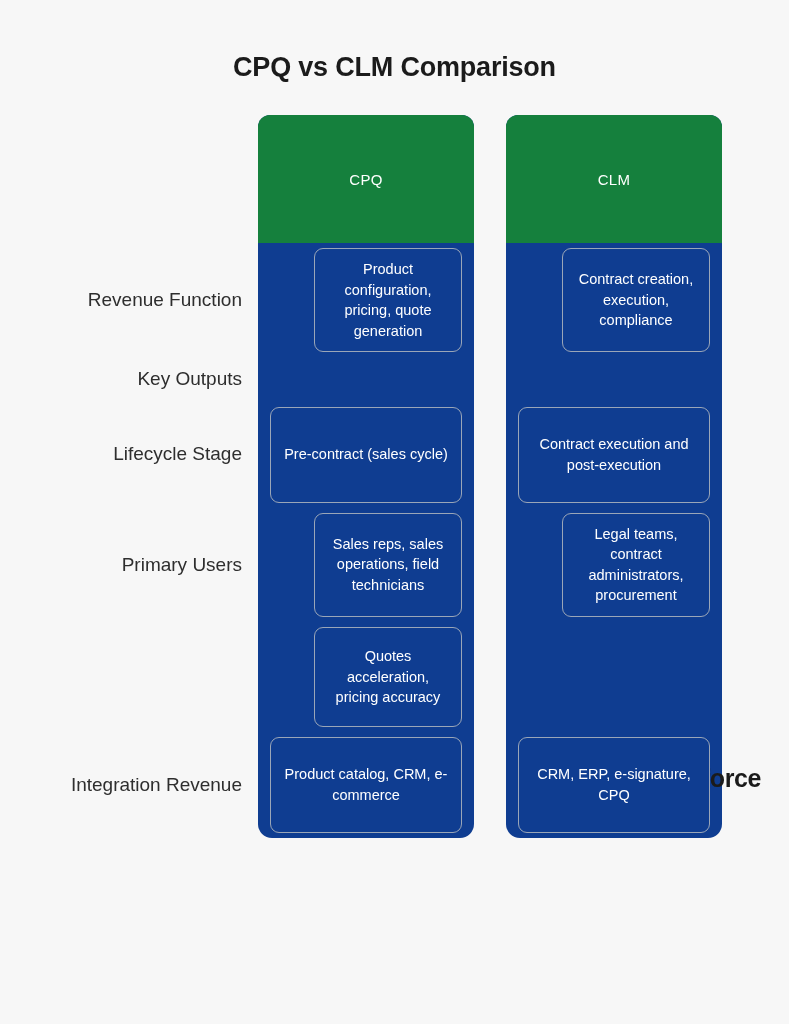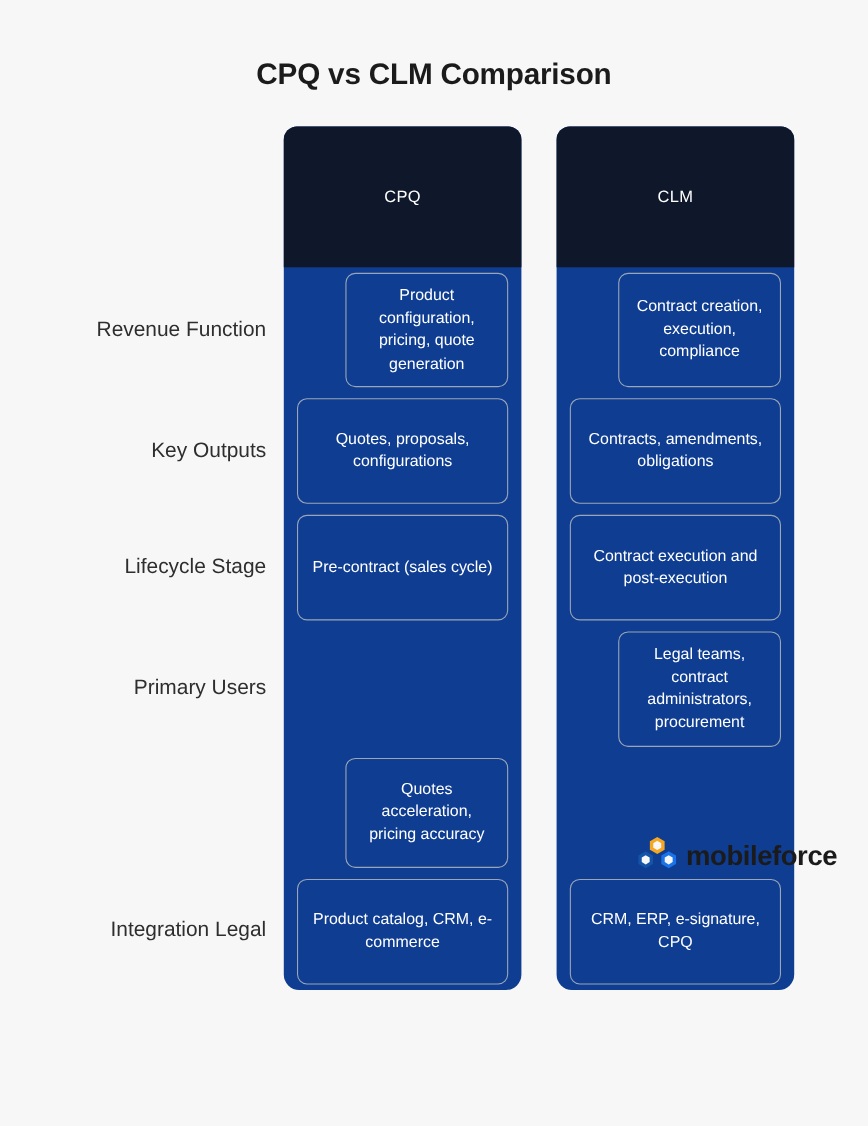--- a/index.html
+++ b/index.html
@@ -56,21 +56,21 @@
   }
   .colband.cpq { grid-column: 3; }
   .colband.clm { grid-column: 5; }
 
   .colband .cap {
     position: absolute;
     left: 0;
     top: 0;
     right: 0;
     height: 128px;
-    background: #0f172a;
+    background: #15803d;
     border-radius: 12px 12px 0 0;
     display: flex;
     align-items: center;
     justify-content: center;
   }
   .colhead-text {
     color: #ffffff;
     font-size: 15px;
     letter-spacing: 0.3px;
   }
@@ -168,45 +168,42 @@
 
     <div class="rowlabel r1">Revenue Function</div>
     <div class="cell cpq r1">
       <div class="card">Product configuration, pricing, quote generation</div>
     </div>
     <div class="cell clm r1">
       <div class="card">Contract creation, execution, compliance</div>
     </div>
 
     <div class="rowlabel r2">Key Outputs</div>
-    <div class="cell cpq r2">
-      <div class="card">Quotes, proposals, configurations</div>
-    </div>
-    <div class="cell clm r2">
-      <div class="card">Contracts, amendments, obligations</div>
-    </div>
 
     <div class="rowlabel r3">Lifecycle Stage</div>
     <div class="cell cpq r3">
       <div class="card">Pre-contract (sales cycle)</div>
     </div>
     <div class="cell clm r3">
       <div class="card">Contract execution and post-execution</div>
     </div>
 
     <div class="rowlabel r4">Primary Users</div>
+    <div class="cell cpq r4">
+      <div class="card">Sales reps, sales operations, field technicians</div>
+    </div>
     <div class="cell clm r4">
       <div class="card">Legal teams, contract administrators, procurement</div>
     </div>
 
     <div class="cell cpq r5">
       <div class="card">Quotes acceleration, pricing accuracy</div>
     </div>
 
-    <div class="rowlabel r6">Integration Legal</div>
+    <div class="rowlabel r6">Integration Revenue</div>
     <div class="cell clm r6">
       <div class="card">CRM, ERP, e-signature, CPQ</div>
     </div>
     <div class="cell cpq r6">
       <div class="card">Product catalog, CRM, e-commerce</div>
     </div>
 
   </div>
 
   <div class="logo">

